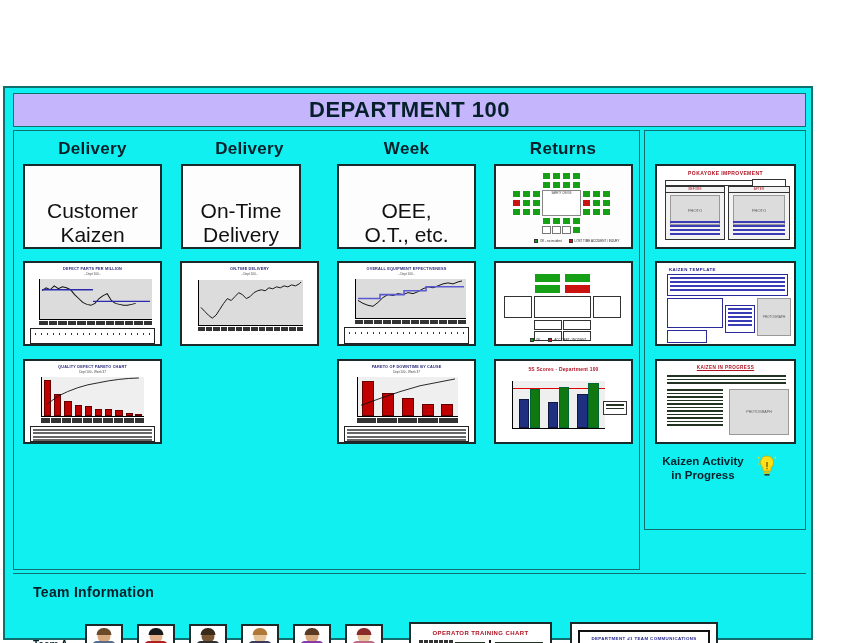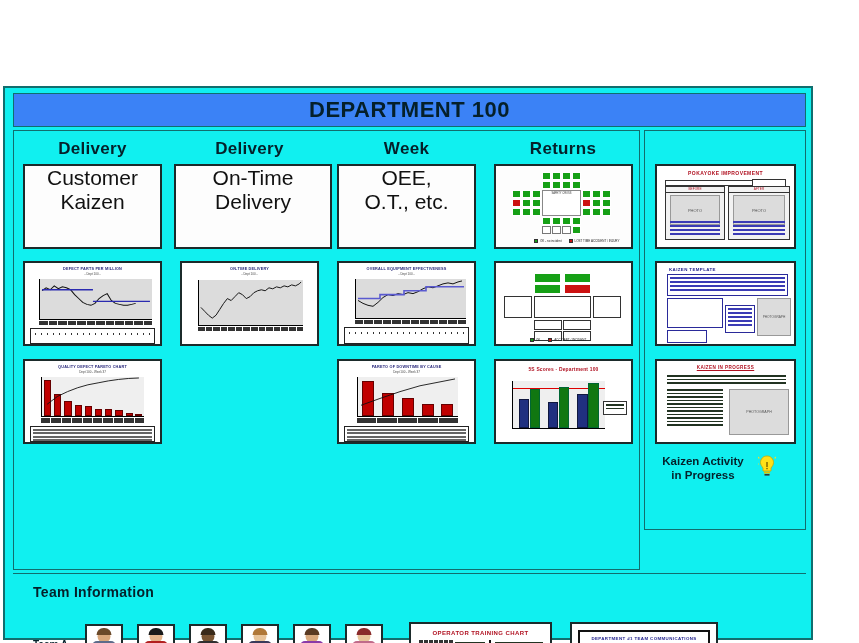--- a/index.html
+++ b/index.html
@@ -24,21 +24,21 @@
 
   
   .board {
     position: absolute; left: 3px; top: 86px;
     width: 810px; height: 554px;
     background: #10F0F0;
     border: 2px solid #116E6E;
   }
   .hdr-bar {
     position: absolute; left: 8px; top: 5px; width: 793px; height: 34px;
-    background: #3b82f6;
+    background: #c4b5fd;
     border: 1px solid #116E6E;
     display: flex; align-items: center; justify-content: center;
   }
   .hdr-title {
     font-size: 22px; font-weight: bold; color: #05202a; letter-spacing: .5px;
   }
 
   
   .metrics-zone {
     position: absolute; left: 8px; top: 42px; width: 627px; height: 440px;
@@ -59,21 +59,21 @@
   }
 
   
   .panel {
     position: absolute;
     background: #fdfdfd;
     border: 2px solid #1b2b2b;
     overflow: hidden;
   }
   .panel.big-text {
-    display:flex; align-items:flex-start; justify-content:center;
+    display:flex; align-items:flex-end; justify-content:center;
     text-align:center; line-height:1.15;
     font-size: 21px; color:#111; border-width:2px;
   }
 
   
   .mini { position:absolute; inset:0; background:#fff; }
   .mini-title {
     position:absolute; top:3px; left:0; right:0; text-align:center;
     font-size:4px; color:#27277a; font-weight:bold; letter-spacing:.2px;
     transform: scaleX(.95);
@@ -177,21 +177,21 @@
       <div class="col-head" style="left:314px; top:8px; width:157px;">Week</div>
       <div class="col-head" style="left:471px; top:8px; width:156px;">Returns</div>
 
       <div class="panel big-text" style="left:9px; top:33px; width:139px; height:85px;">
         <div>
           <div>Customer</div>
           <div>Kaizen</div>
         </div>
       </div>
 
-      <div class="panel big-text" style="left:160px; top:33px; width:158px; height:85px;">
+      <div class="panel big-text" style="left:167px; top:33px; width:120px; height:85px;">
         <div>
           <div>On-Time</div>
           <div>Delivery</div>
         </div>
       </div>
 
       <div class="panel big-text" style="left:323px; top:33px; width:139px; height:85px;">
         <div>
           <div>OEE,</div>
           <div>O.T., etc.</div>

